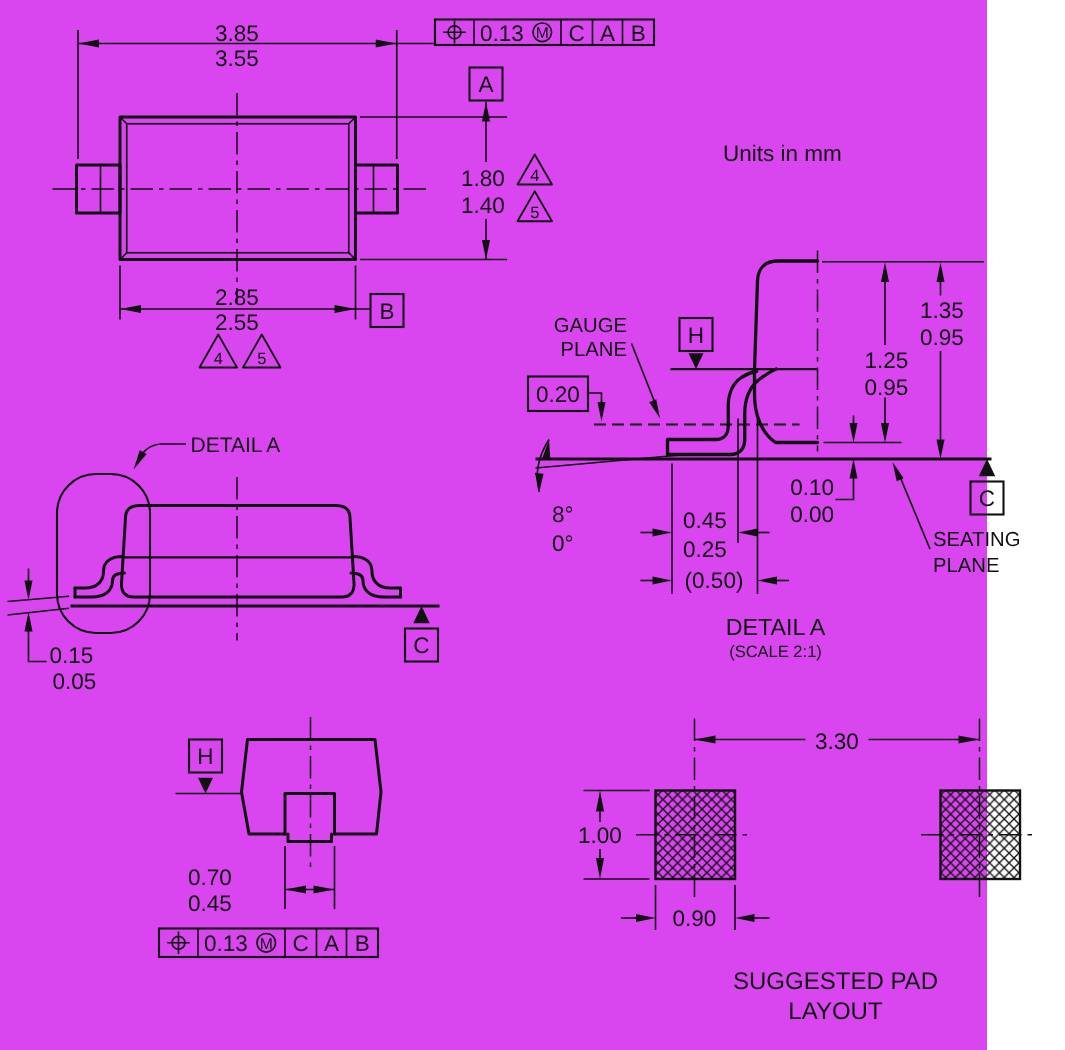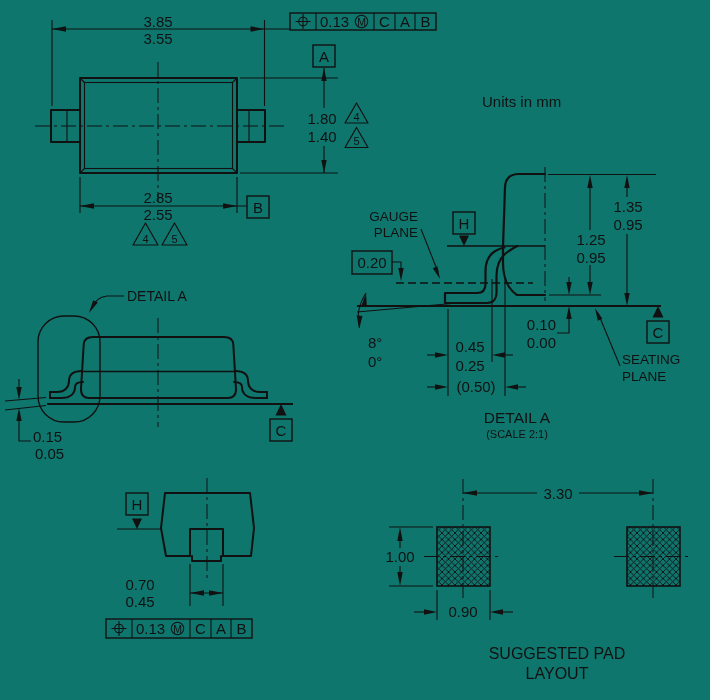--- a/index.html
+++ b/index.html
@@ -1,16 +1,16 @@
 <!DOCTYPE html>
 <html><head>
 <meta charset="utf-8">
 <style>
   html,body{margin:0;padding:0;background:#fff;}
-  .sheet{width:710px;height:700px;position:relative;background:#0f766e;}
+  .sheet{width:658px;height:700px;position:relative;background:#d946ef;}
   svg{display:block;}
   svg text{font-family:"Liberation Sans","DejaVu Sans",sans-serif;fill:#111;font-size:15px;}
   .tm{text-anchor:middle}
   .te{text-anchor:end}
   .f10{font-size:10.5px}
   .f11{font-size:11px}
   .f13{font-size:13.5px}
   .f14{font-size:14px}
   .f155{font-size:15.5px}
   .f16{font-size:16px}

